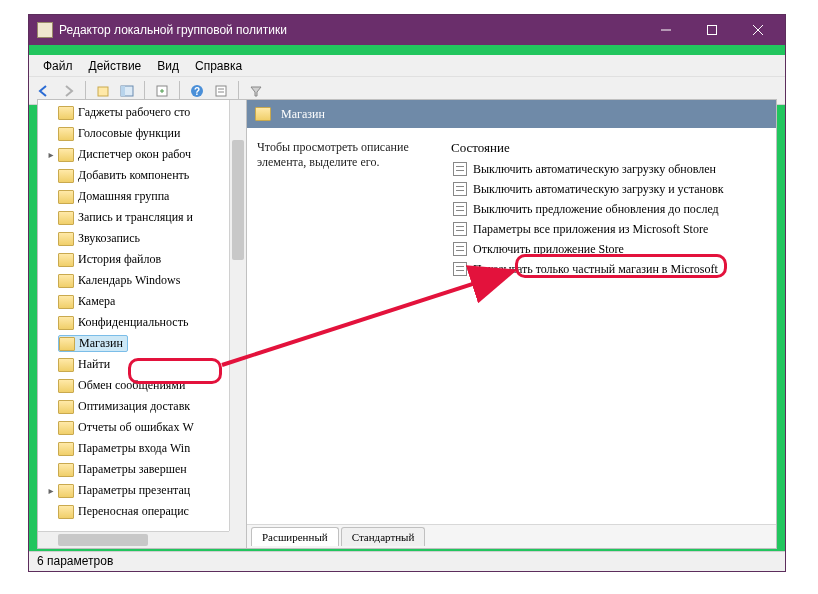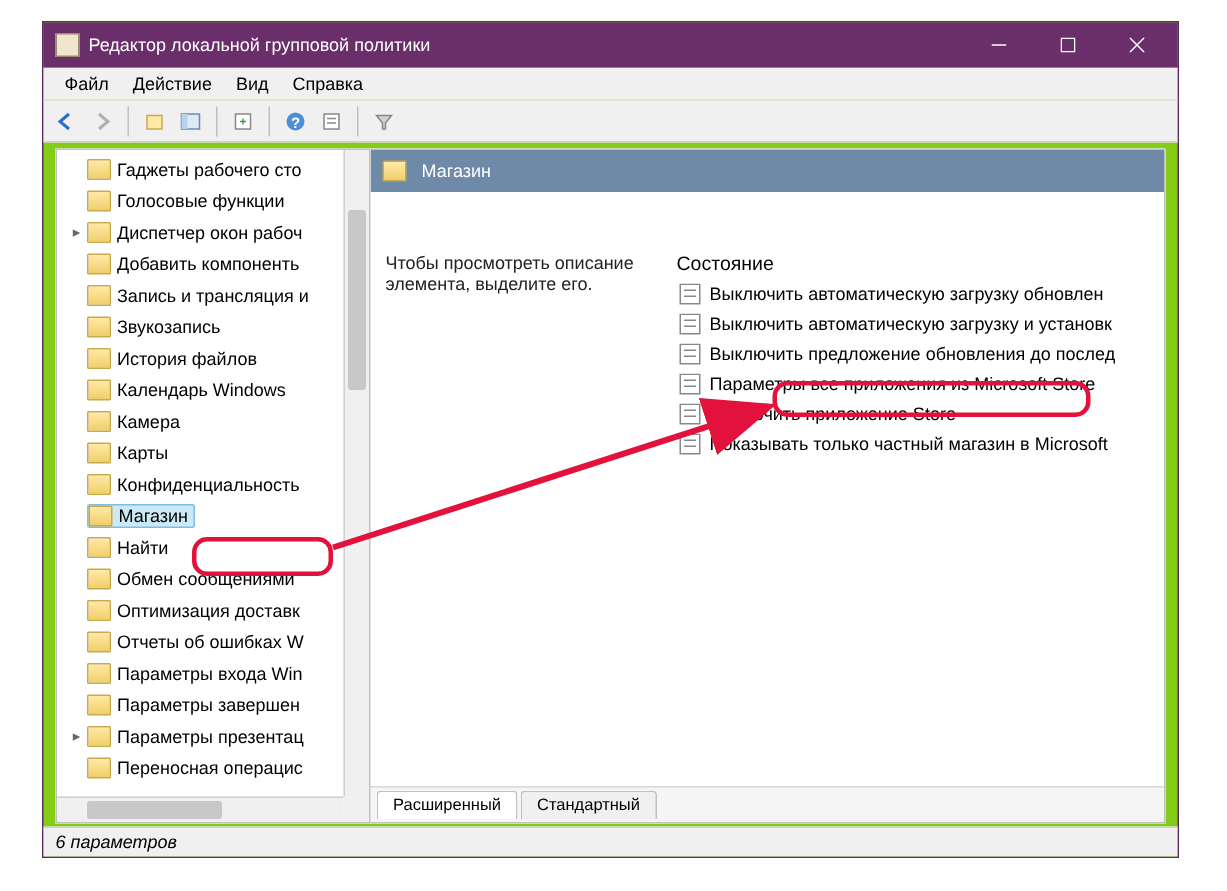--- a/index.html
+++ b/index.html
@@ -10,21 +10,21 @@
     background: #fff;
     width: 818px;
     height: 594px;
     overflow: hidden;
     position: relative;
   }
   .outer-frame {
     position: absolute;
     left: 28px; top: 14px;
     width: 758px; height: 558px;
-    background: #84cc16;
+    background: #22c55e;
     border: 1px solid #5c2d5c;
   }
   .titlebar {
     height: 30px;
     background: #6a2e6b;
     color: #fff;
     display: flex;
     align-items: center;
     padding: 0 4px 0 8px;
     position: relative;
@@ -43,20 +43,21 @@
     color: #fff;
   }
   .win-btn svg rect, .win-btn svg line, .win-btn svg path { stroke: #fff; }
   .menubar {
     height: 22px;
     background: #f0f0f0;
     display: flex;
     align-items: center;
     padding: 0 6px;
     border-bottom: 1px solid #e0e0e0;
+    margin-top: 10px;
   }
   .menu-item { padding: 2px 8px; }
   .toolbar {
     height: 28px;
     background: #f0f0f0;
     display: flex;
     align-items: center;
     padding: 0 4px;
     border-bottom: 1px solid #d0d0d0;
     gap: 2px;
@@ -65,20 +66,21 @@
     width: 22px; height: 22px;
     display: flex; align-items: center; justify-content: center;
     border: 1px solid transparent;
   }
   .tool-sep { width: 1px; height: 20px; background: #c0c0c0; margin: 0 4px; }
   .content {
     position: absolute;
     left: 8px; right: 8px; top: 84px; bottom: 22px;
     display: flex;
     background: #fff;
+    font-family: Liberation Serif, serif;
   }
   .tree-pane {
     width: 210px;
     border: 1px solid #c0c0c0;
     background: #fff;
     display: flex;
     flex-direction: column;
     position: relative;
   }
   .tree-body {
@@ -140,21 +142,21 @@
   .detail-header {
     height: 28px;
     background: #6f8aa8;
     display: flex;
     align-items: center;
     padding: 0 8px;
     gap: 6px;
   }
   .detail-header .tree-icon { background: linear-gradient(#ffe9a8,#f0cf6a); }
   .detail-header span { color: #fff; }
-  .detail-body { flex: 1; display: flex; margin-top: 28px; }
+  .detail-body { flex: 1; display: flex; }
   .detail-left {
     width: 200px;
     padding: 12px 10px;
     font-size: 12px;
     color: #222;
   }
   .detail-right {
     flex: 1;
     padding: 12px 0 12px 4px;
     overflow: hidden;
@@ -199,21 +201,20 @@
   }
   .tab.active { background: #fff; }
   .statusbar {
     position: absolute;
     left: 0; right: 0; bottom: 0;
     height: 20px;
     background: #f0f0f0;
     border-top: 1px solid #d0d0d0;
     padding: 2px 8px;
     font-size: 12px;
-    font-style: italic;
   }
   
   .callout {
     position: absolute;
     border: 3px solid #e3123c;
     border-radius: 10px;
     pointer-events: none;
   }
   .arrow {
     position: absolute;
@@ -327,20 +328,25 @@
             <span class="tree-label">Диспетчер окон рабоч</span>
           </div>
           <div class="tree-row">
             <span class="tree-twisty"></span>
             <span class="tree-icon"></span>
             <span class="tree-label">Добавить компоненть</span>
           </div>
           <div class="tree-row">
             <span class="tree-twisty"></span>
             <span class="tree-icon"></span>
+            <span class="tree-label">Домашняя группа</span>
+          </div>
+          <div class="tree-row">
+            <span class="tree-twisty"></span>
+            <span class="tree-icon"></span>
             <span class="tree-label">Запись и трансляция и</span>
           </div>
           <div class="tree-row">
             <span class="tree-twisty"></span>
             <span class="tree-icon"></span>
             <span class="tree-label">Звукозапись</span>
           </div>
           <div class="tree-row">
             <span class="tree-twisty"></span>
             <span class="tree-icon"></span>
@@ -348,25 +354,20 @@
           </div>
           <div class="tree-row">
             <span class="tree-twisty"></span>
             <span class="tree-icon"></span>
             <span class="tree-label">Календарь Windows</span>
           </div>
           <div class="tree-row">
             <span class="tree-twisty"></span>
             <span class="tree-icon"></span>
             <span class="tree-label">Камера</span>
-          </div>
-          <div class="tree-row">
-            <span class="tree-twisty"></span>
-            <span class="tree-icon"></span>
-            <span class="tree-label">Карты</span>
           </div>
           <div class="tree-row">
             <span class="tree-twisty"></span>
             <span class="tree-icon"></span>
             <span class="tree-label">Конфиденциальность</span>
           </div>
           <div class="tree-row">
             <span class="tree-twisty"></span>
             <span class="tree-selected">
               <span class="tree-icon"></span>

